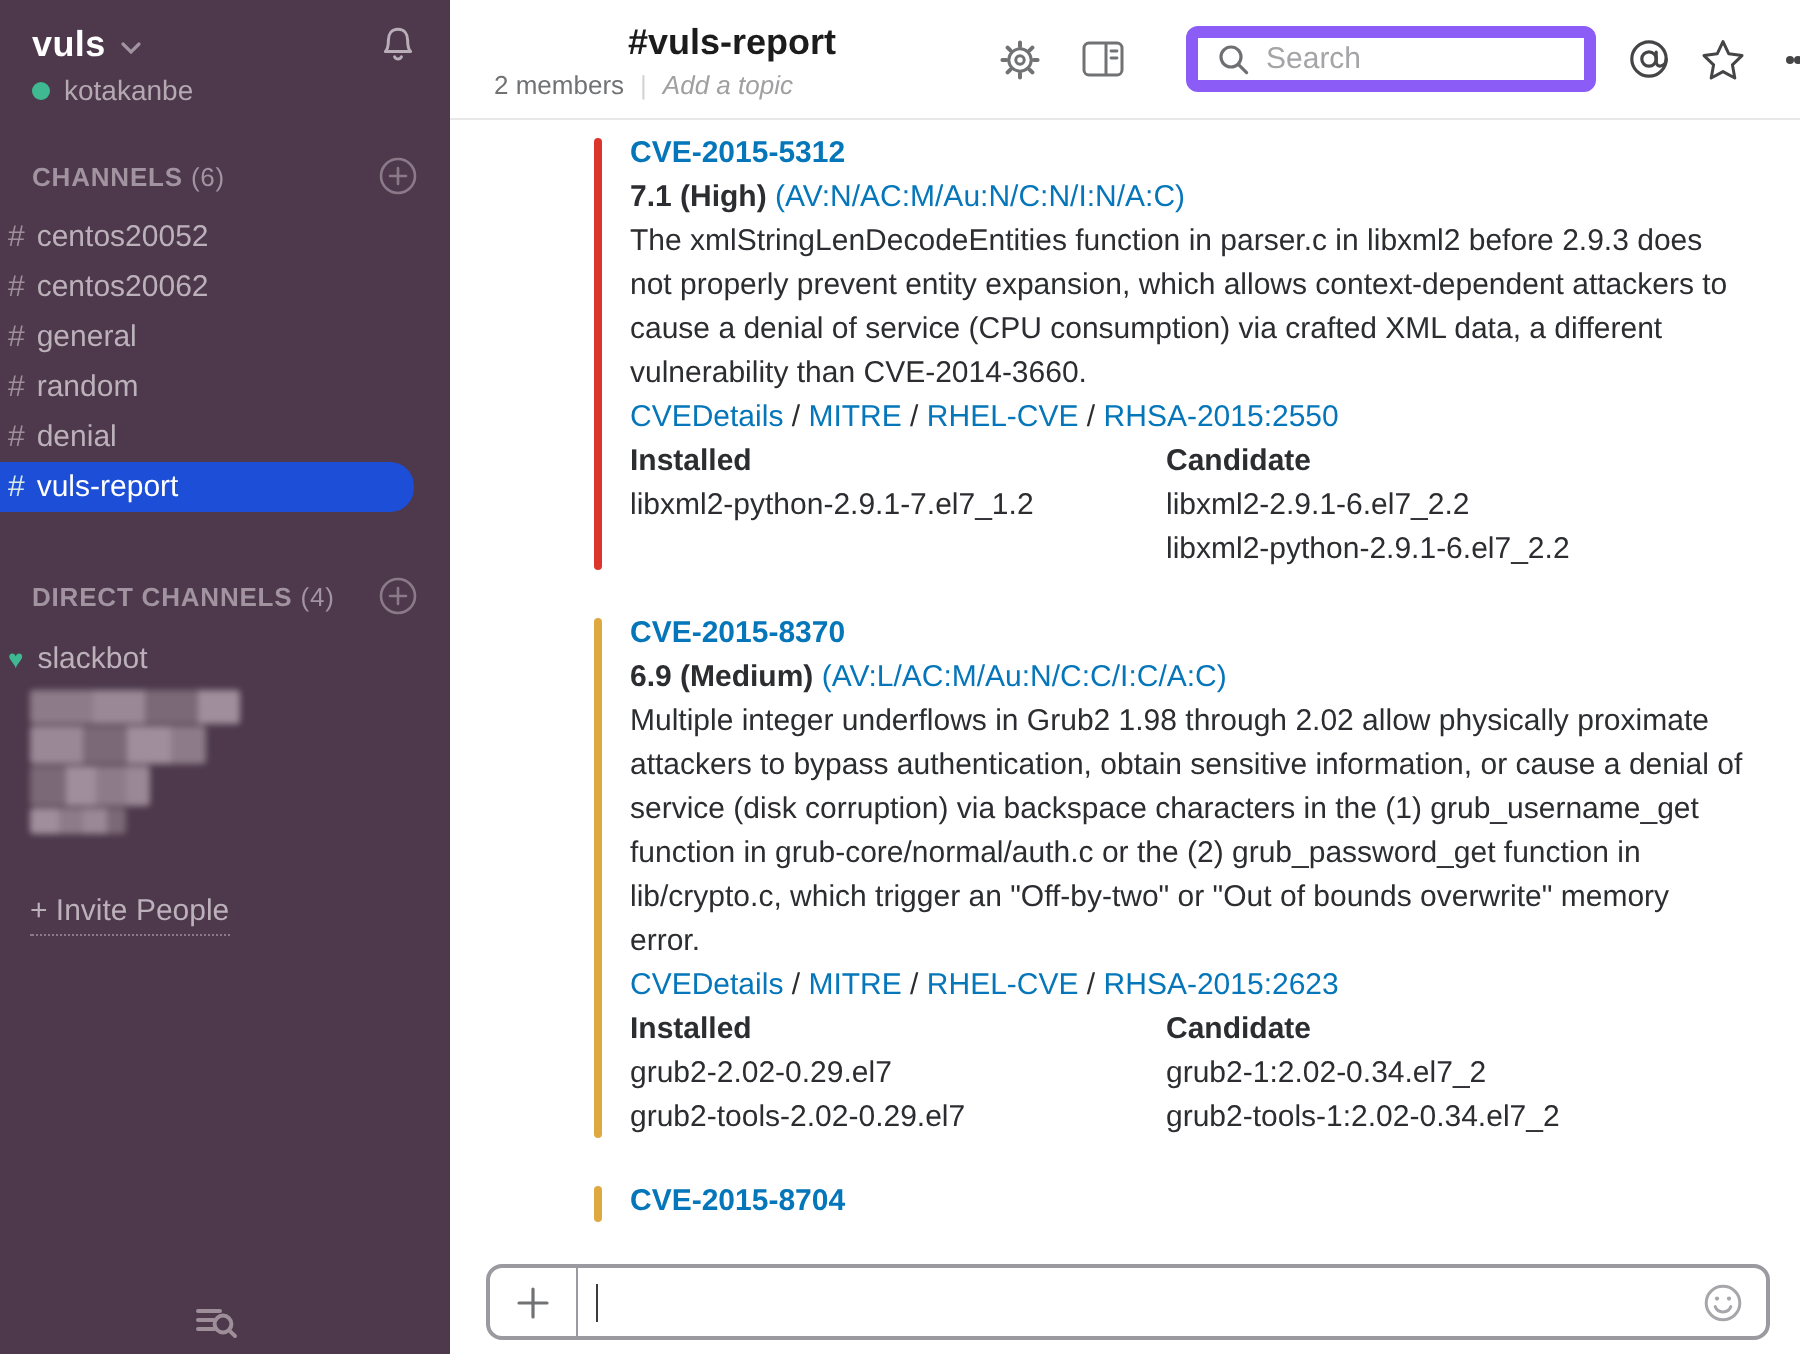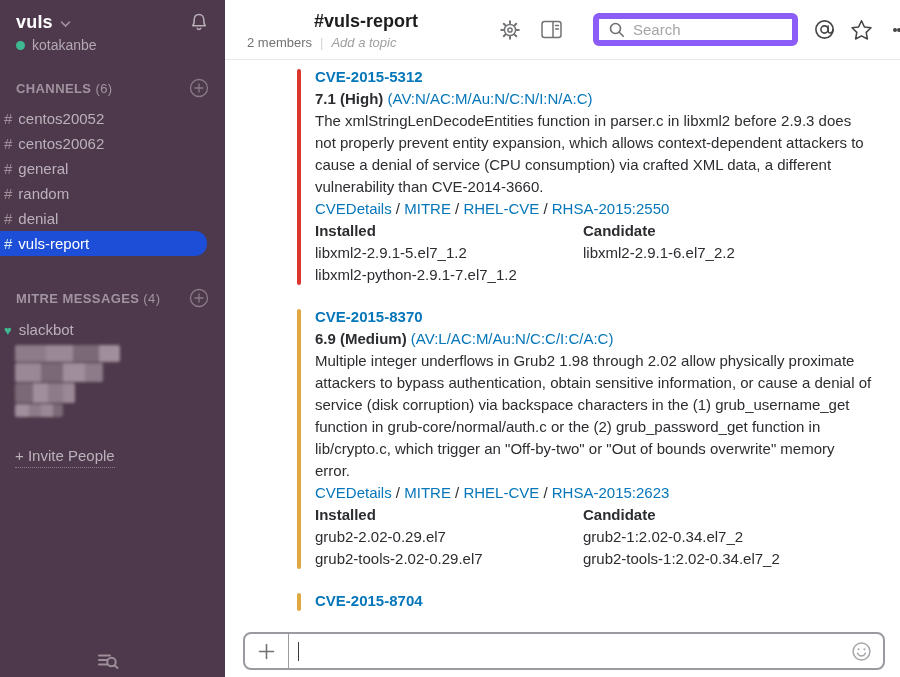--- a/index.html
+++ b/index.html
@@ -138,21 +138,21 @@
   </div>
         <div class="ch-item">
     <span class="ch-hash">#</span><span class="ch-name">denial</span>
   </div>
         <div class="ch-item active">
     <span class="ch-hash">#</span><span class="ch-name">vuls-report</span>
   </div>
       </div>
 
     <div class="section-head" style="margin-top:32px;">
-      <span>MITRE MESSAGES</span>
+      <span>DIRECT CHANNELS</span>
       <span class="section-count">(4)</span>
       <span class="plus-circle">
         <svg width="20" height="20" viewBox="0 0 20 20">
             <circle cx="10" cy="10" r="8.5" fill="none" stroke="#8a7a87" stroke-width="1.3"></circle>
             <path d="M10 6 V14 M6 10 H14" stroke="#8a7a87" stroke-width="1.3" stroke-linecap="round"></path>
           </svg>
       </span>
     </div>
     <div class="dm-list">
       <div class="ch-item">
@@ -240,26 +240,26 @@
     <div class="att-title">CVE-2015-5312</div>
     <div class="att-sev">
       <span class="sev-bold">7.1 (High) </span>
       <span class="sev-link">(AV:N/AC:M/Au:N/C:N/I:N/A:C)</span>
     </div>
     <div class="att-body">The xmlStringLenDecodeEntities function in parser.c in libxml2 before 2.9.3 does not properly prevent entity expansion, which allows context-dependent attackers to cause a denial of service (CPU consumption) via crafted XML data, a different vulnerability than CVE-2014-3660.</div>
     <div class="att-links"><a>CVEDetails</a><span class="link-sep"> / </span><a>MITRE</a><span class="link-sep"> / </span><a>RHEL-CVE</a><span class="link-sep"> / </span><a>RHSA-2015:2550</a></div>
     <div class="att-fields">
             <div class="field">
               <div class="field-title">Installed</div>
-              <div>libxml2-2.9.1-5.el7_1.2</div>
               <div>libxml2-python-2.9.1-7.el7_1.2</div>
             </div>
             <div class="field">
               <div class="field-title">Candidate</div>
               <div>libxml2-2.9.1-6.el7_2.2</div>
+              <div>libxml2-python-2.9.1-6.el7_2.2</div>
             </div>
           </div>
   </div>
         <div class="att">
     <div class="att-bar" style="background: rgb(223, 169, 65);"></div>
     <div class="att-title">CVE-2015-8370</div>
     <div class="att-sev">
       <span class="sev-bold">6.9 (Medium) </span>
       <span class="sev-link">(AV:L/AC:M/Au:N/C:C/I:C/A:C)</span>
     </div>

